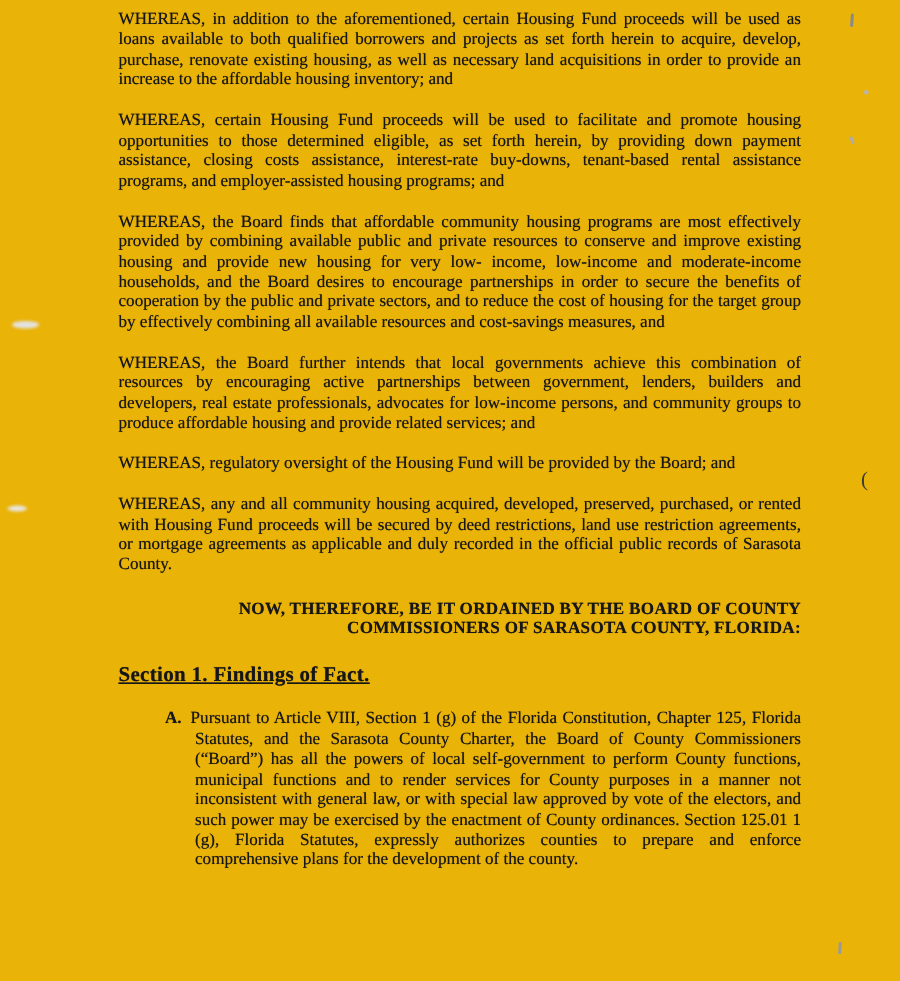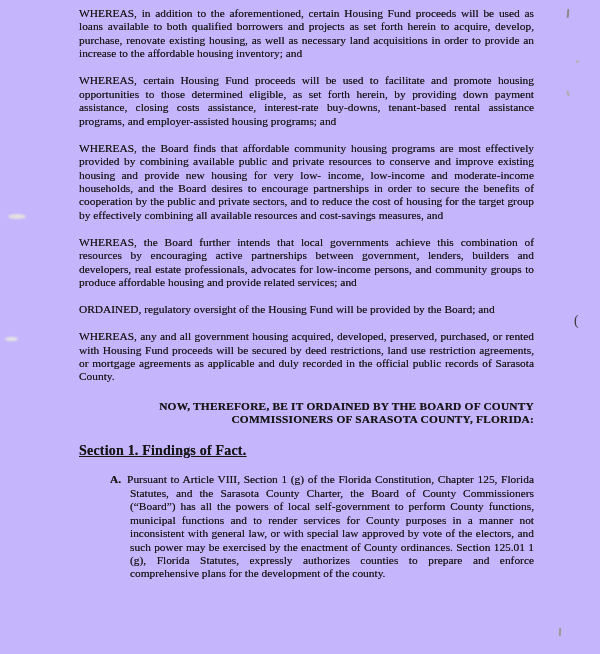--- a/index.html
+++ b/index.html
@@ -9,21 +9,21 @@
   body {
     width: 600px;
     height: 654px;
     background: #ffffff;
     font-family: "Liberation Serif", "DejaVu Serif", serif;
   }
   .page {
     position: relative;
     width: 600px;
     height: 654px;
-    background: #c4b5fd;
+    background: #eab308;
     overflow: hidden;
     color: #161616;
     text-decoration: underline;
   }
   .content {
     position: absolute;
     left: 79px;
     top: 7px;
     width: 455px;
     font-size: 11.4px;
@@ -116,24 +116,24 @@
   <div class="content">
 
     <p class="para">WHEREAS, in addition to the aforementioned, certain Housing Fund proceeds will be used as loans available to both qualified borrowers and projects as set forth herein to acquire, develop, purchase, renovate existing housing, as well as necessary land acquisitions in order to provide an increase to the affordable housing inventory; and</p>
 
     <p class="para">WHEREAS, certain Housing Fund proceeds will be used to facilitate and promote housing opportunities to those determined eligible, as set forth herein, by providing down payment assistance, closing costs assistance, interest-rate buy-downs, tenant-based rental assistance programs, and employer-assisted housing programs; and</p>
 
     <p class="para">WHEREAS, the Board finds that affordable community housing programs are most effectively provided by combining available public and private resources to conserve and improve existing housing and provide new housing for very low- income, low-income and moderate-income households, and the Board desires to encourage partnerships in order to secure the benefits of cooperation by the public and private sectors, and to reduce the cost of housing for the target group by effectively combining all available resources and cost-savings measures, and</p>
 
     <p class="para">WHEREAS, the Board further intends that local governments achieve this combination of resources by encouraging active partnerships between government, lenders, builders and developers, real estate professionals, advocates for low-income persons, and community groups to produce affordable housing and provide related services; and</p>
 
-    <p class="para">ORDAINED, regulatory oversight of the Housing Fund will be provided by the Board; and</p>
+    <p class="para">WHEREAS, regulatory oversight of the Housing Fund will be provided by the Board; and</p>
 
 
-    <p class="para">WHEREAS, any and all government housing acquired, developed, preserved, purchased, or rented with Housing Fund proceeds will be secured by deed restrictions, land use restriction agreements, or mortgage agreements as applicable and duly recorded in the official public records of Sarasota County.</p>
+    <p class="para">WHEREAS, any and all community housing acquired, developed, preserved, purchased, or rented with Housing Fund proceeds will be secured by deed restrictions, land use restriction agreements, or mortgage agreements as applicable and duly recorded in the official public records of Sarasota County.</p>
 
     <p class="ordained">NOW, THEREFORE, BE IT ORDAINED BY THE BOARD OF COUNTY
 COMMISSIONERS OF SARASOTA COUNTY, FLORIDA:</p>
 
     <h2 class="section-heading">Section 1. Findings of Fact.</h2>
 
     <div class="list-item"><span class="item-marker">A.</span><span>Pursuant to Article VIII, Section 1 (g) of the Florida Constitution, Chapter 125, Florida Statutes, and the Sarasota County Charter, the Board of County Commissioners (“Board”) has all the powers of local self-government to perform County functions, municipal functions and to render services for County purposes in a manner not inconsistent with general law, or with special law approved by vote of the electors, and such power may be exercised by the enactment of County ordinances. Section 125.01 1 (g), Florida Statutes, expressly authorizes counties to prepare and enforce comprehensive plans for the development of the county.</span></div>
 
   </div>
 

